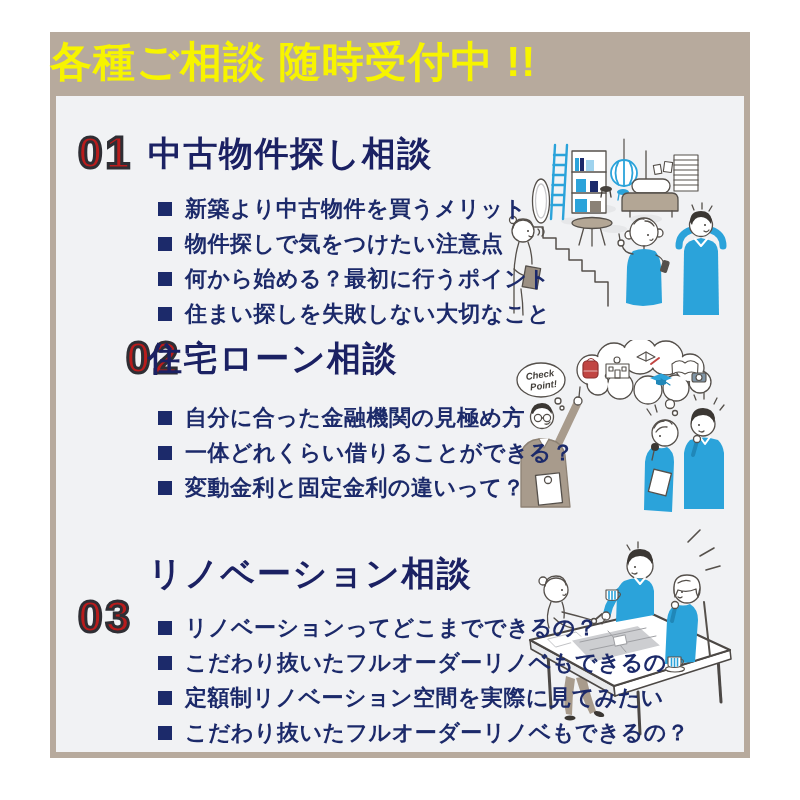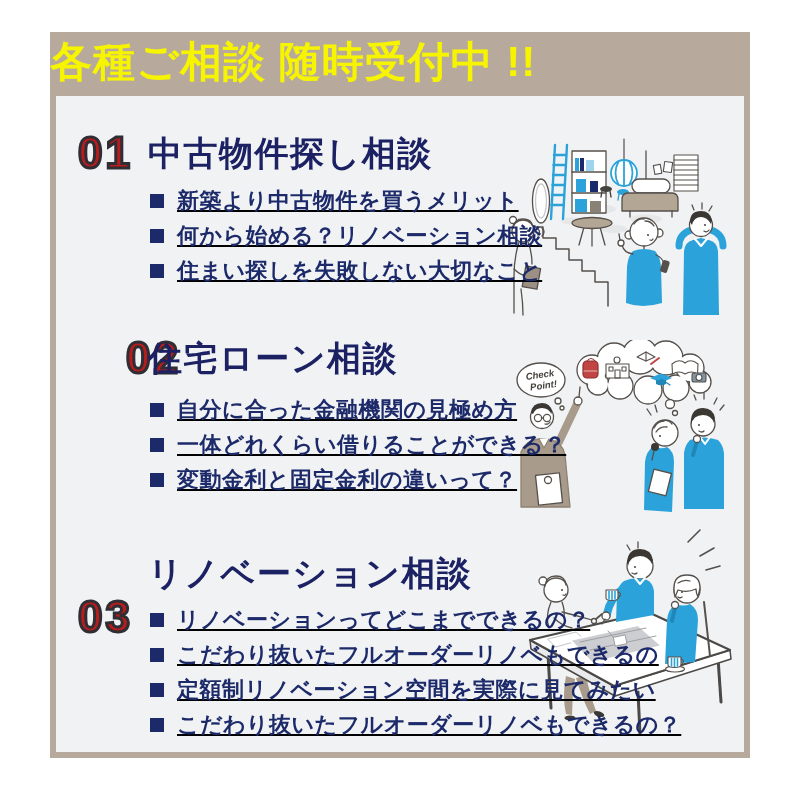--- a/index.html
+++ b/index.html
@@ -8,21 +8,21 @@
   .frame{position:absolute;left:50px;top:32px;width:700px;height:726px;background:#b7aa9d;}
   .banner{position:absolute;left:0;top:0;width:700px;height:59px;display:flex;align-items:center;}
   .banner-text{font-size:42px;font-weight:800;letter-spacing:1px;color:#f7f400;white-space:nowrap;}
   .content{position:absolute;left:6px;top:64px;width:688px;height:656px;background:#f1f2f4;}
   .illo{position:absolute;z-index:1;}
   .section{position:absolute;left:0;top:0;width:688px;z-index:2;}
   .num{position:absolute;left:22px;font-size:44px;line-height:1;font-weight:800;letter-spacing:3px;
        color:#b91c1c;-webkit-text-stroke:3px #2e2e34;}
   .sec-title{position:absolute;left:92px;font-size:34px;line-height:1.15;font-weight:900;
        letter-spacing:1.5px;color:#1b2163;white-space:nowrap;}
-  .bullets{position:absolute;left:90px;margin:4px;padding:0;list-style:none;text-decoration:underline;}
+  .bullets{position:absolute;left:90px;margin:12px;padding:0;list-style:none;}
   .bullets li{height:35px;display:flex;align-items:center;font-size:22px;font-weight:700;
        color:#1c2a6a;letter-spacing:0.5px;white-space:nowrap;}
   .sq{flex:none;width:14px;height:14px;background:#1c2a6a;margin-right:13px;}
   svg{display:block;}
   .cloud-text{font-size:9.5px;font-style:italic;font-weight:700;fill:#45413c;}
 </style>
 </head>
 <body>
 
 <div class="page">
@@ -356,21 +356,25 @@
       <div class="section">
         <div class="num" style="top:35px;">01</div>
         <div class="sec-title" style="top:38px;">中古物件探し相談</div>
         <ul class="bullets" style="top:83px;">
           <li>
               <span class="sq"></span>
               <span>新築より中古物件を買うメリット</span>
             </li>
           <li>
               <span class="sq"></span>
-              <span>何から始める？リノベーション相談</span>
+              <span>物件探しで気をつけたい注意点</span>
+            </li>
+          <li>
+              <span class="sq"></span>
+              <span>何から始める？最初に行うポイント</span>
             </li>
           <li>
               <span class="sq"></span>
               <span>住まい探しを失敗しない大切なこと</span>
             </li>
         </ul>
       </div>
 
       <div class="section">
         <div class="num" style="top:240px;margin-left:48px;">02</div>

